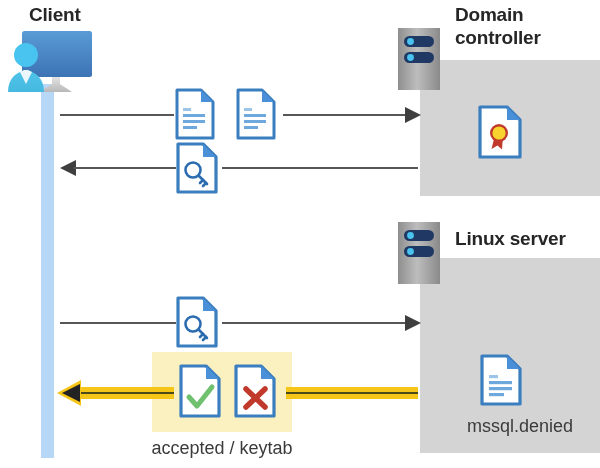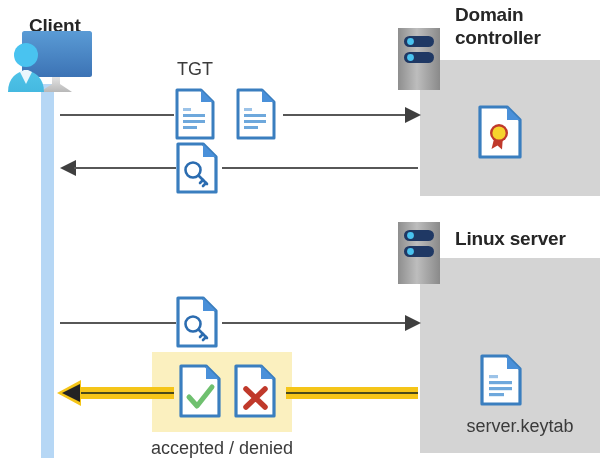--- a/index.html
+++ b/index.html
@@ -109,23 +109,23 @@
     <svg class="svgbox" width="42" height="52" viewBox="0 0 42 52">
       <path d="M2 2 H27 L40 15 V50 H2 Z" fill="#ffffff" stroke="#3a7ebf" stroke-width="3.2" stroke-linejoin="round"></path>
       <path d="M27 2 L40 15 H27 Z" fill="#4a90d9"></path>
       <rect x="9" y="27" width="23" height="3.2" fill="#6ea8dc"></rect>
       <rect x="9" y="33" width="23" height="3.2" fill="#6ea8dc"></rect>
       <rect x="9" y="39" width="15" height="3.2" fill="#6ea8dc"></rect>
       <rect x="9" y="21" width="9" height="3.2" fill="#9cc3e8"></rect>
     </svg>
   </div>
 
-  <div class="abs plain-label" style="left:440px;top:415px;width:160px;text-align:center;">server.keytab</div>
-
-  <div class="abs hdr-label" style="left:29px;top:14px;width:110px;">Client</div>
+  <div class="abs plain-label" style="left:440px;top:415px;width:160px;text-align:center;">mssql.denied</div>
+
+  <div class="abs hdr-label" style="left:29px;top:3px;width:110px;">Client</div>
 
   <div class="abs lifeline" style="left:41px;top:84px;width:13px;height:374px;"></div>
 
   <div class="abs" style="left:4px;top:26px;width:96px;height:70px;">
     <svg class="svgbox" width="96" height="70" viewBox="0 0 96 70">
       <defs>
         <linearGradient id="mong" x1="0" y1="0" x2="0" y2="1">
           <stop offset="0%" stop-color="#5a9bd5"></stop>
           <stop offset="100%" stop-color="#3c73b5"></stop>
         </linearGradient>
@@ -152,21 +152,20 @@
   </div>
 
   <div class="abs line" style="left:60px;top:114px;width:114px;"></div>
   <div class="abs line" style="left:283px;top:114px;width:130px;"></div>
   <div class="abs" style="left:403px;top:105px;width:20px;height:20px;">
     <svg class="svgbox" width="20" height="20" viewBox="0 0 20 20">
       <path d="M2 2 L18 10 L2 18 Z" fill="#3f3f3f"></path>
     </svg>
   </div>
 
-  <div class="abs plain-label" style="left:168px;top:58px;width:54px;text-align:center;">TGT</div>
   <div class="abs" style="left:175px;top:88px;width:40px;height:52px;">
     <svg class="svgbox" width="40" height="52" viewBox="0 0 40 52">
       <path d="M2 2 H26 L38 14 V50 H2 Z" fill="#ffffff" stroke="#3a7ebf" stroke-width="3" stroke-linejoin="round"></path>
       <path d="M26 2 L38 14 H26 Z" fill="#4a90d9"></path>
       <rect x="8" y="26" width="22" height="3" fill="#6ea8dc"></rect>
       <rect x="8" y="32" width="22" height="3" fill="#6ea8dc"></rect>
       <rect x="8" y="38" width="14" height="3" fill="#6ea8dc"></rect>
       <rect x="8" y="20" width="8" height="3" fill="#9cc3e8"></rect>
     </svg>
   </div>
@@ -258,15 +257,15 @@
   </div>
 
   <div class="abs" style="left:234px;top:364px;width:44px;height:54px;">
     <svg class="svgbox" width="44" height="54" viewBox="0 0 44 54">
       <path d="M2 2 H27 L40 15 V52 H2 Z" fill="#ffffff" stroke="#3a7ebf" stroke-width="3.2" stroke-linejoin="round"></path>
       <path d="M27 2 L40 15 H27 Z" fill="#4a90d9"></path>
       <path d="M12 25 L31 43 M31 25 L12 43" fill="none" stroke="#c0392b" stroke-width="5.5" stroke-linecap="round"></path>
     </svg>
   </div>
 
-  <div class="abs plain-label" style="left:122px;top:437px;width:200px;text-align:center;">accepted / denied</div>
+  <div class="abs plain-label" style="left:122px;top:437px;width:200px;text-align:center;">accepted / keytab</div>
 
 </div>
 
 </body></html>

